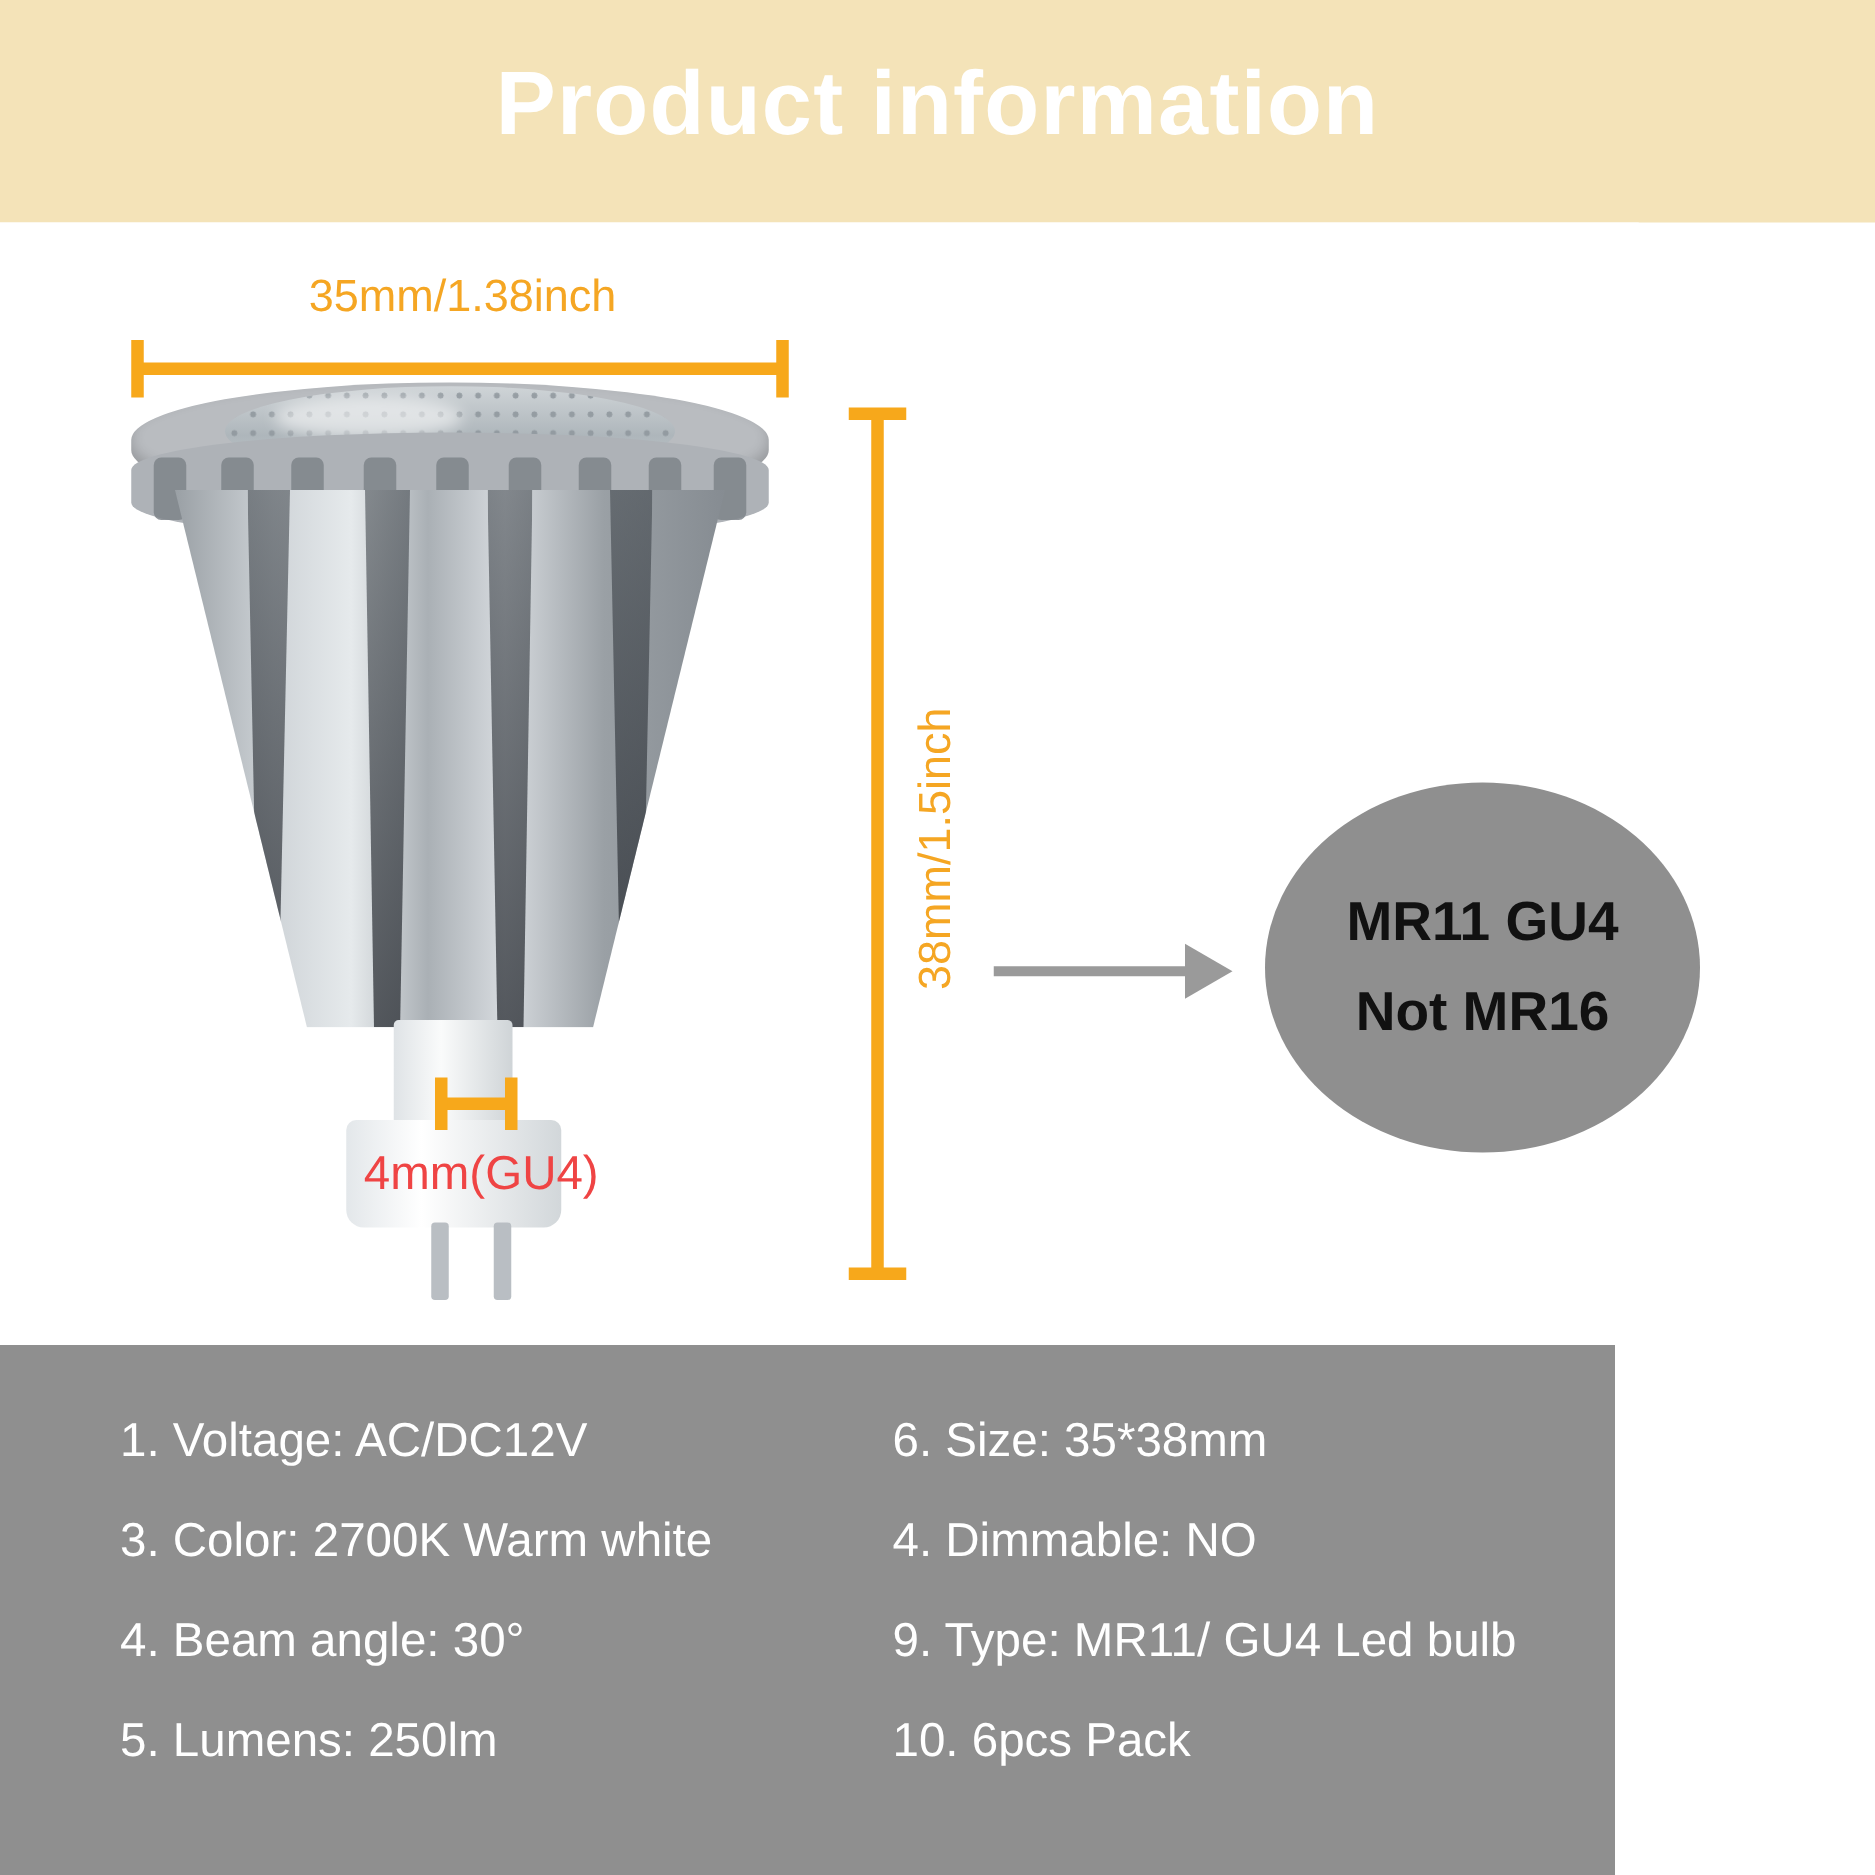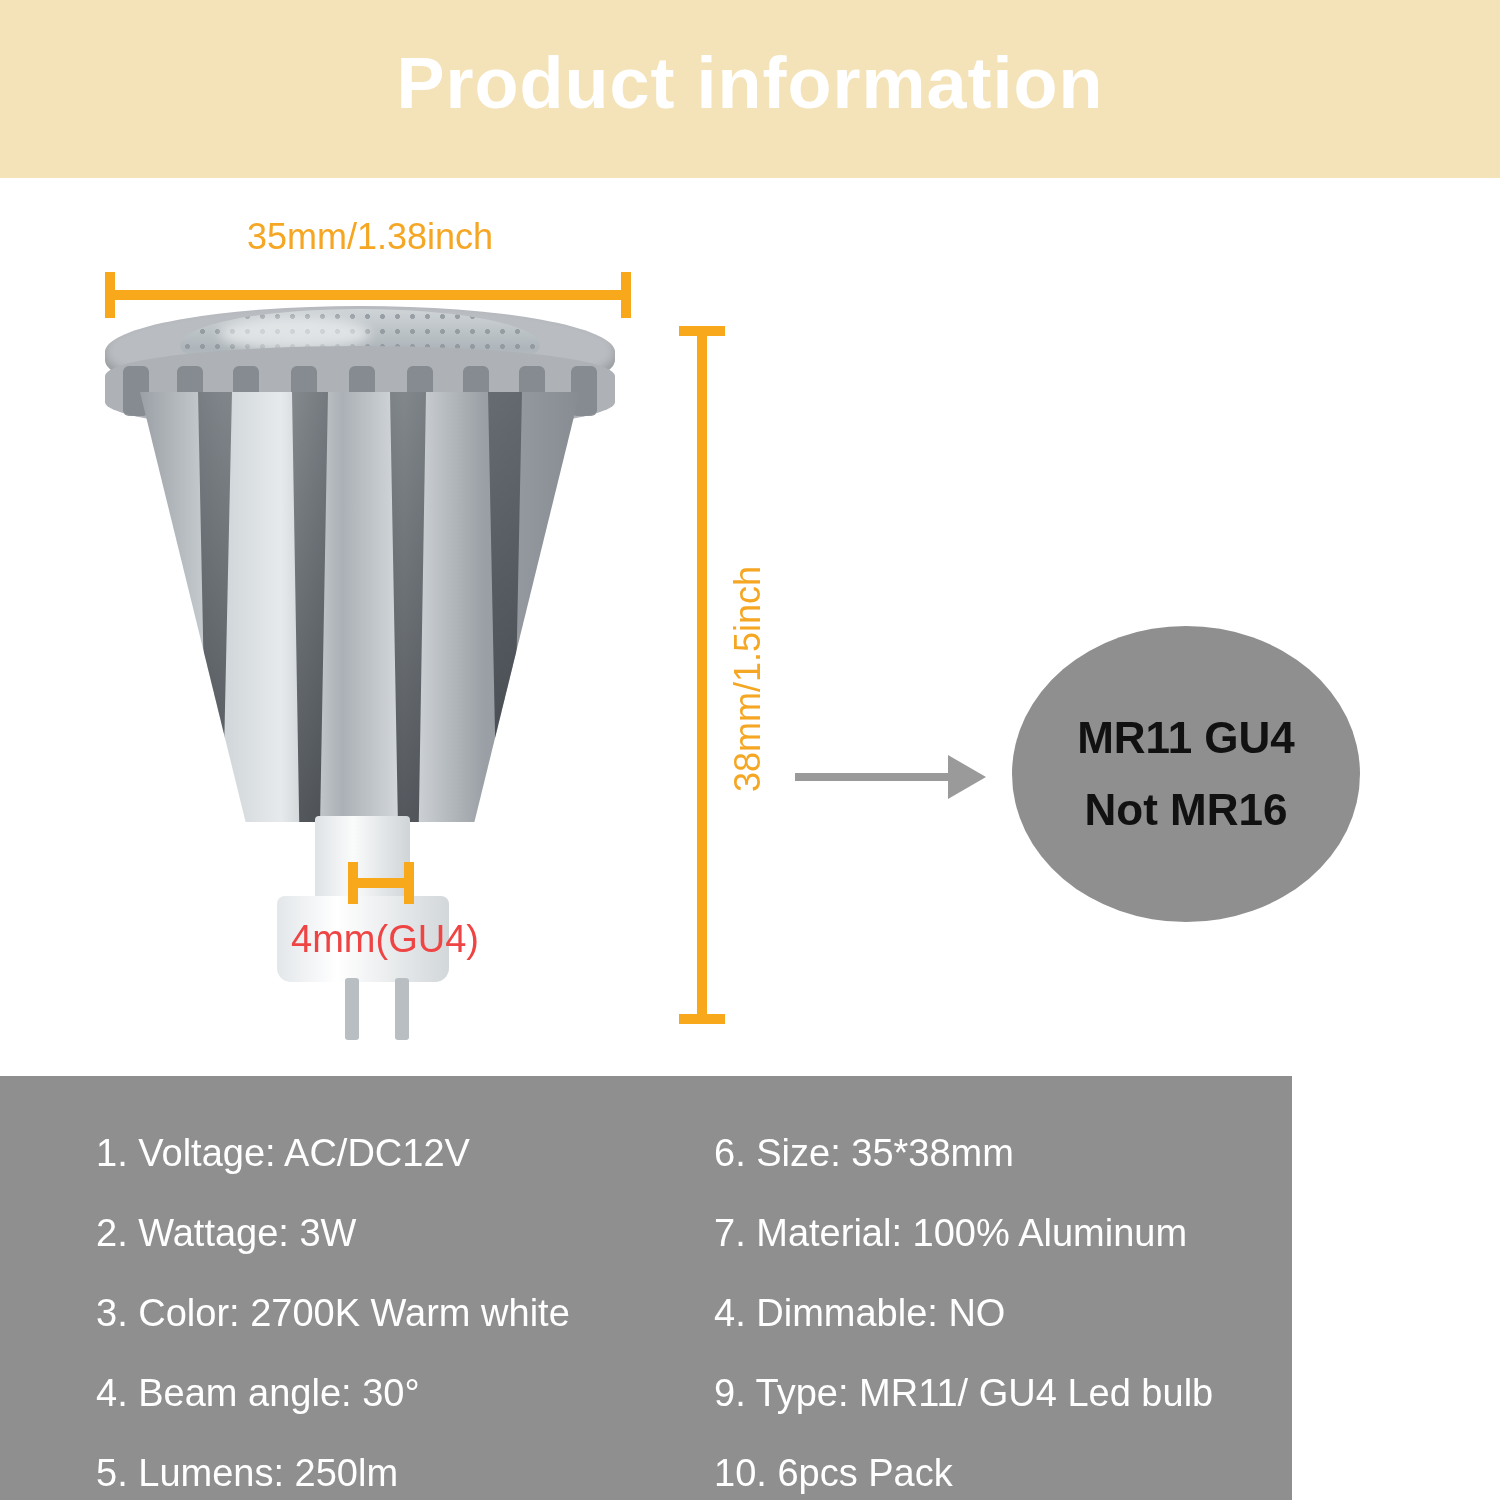--- a/index.html
+++ b/index.html
@@ -194,27 +194,25 @@
     <div class="arrow-head"></div>
     <div class="callout">
       <div class="callout-line">MR11 GU4</div>
       <div class="callout-line">Not MR16</div>
     </div>
   </div>
 
   <div class="specs">
     <div class="spec-col left">
       <div class="spec-item">1. Voltage: AC/DC12V</div>
-      <div class="spec-item">2. Wattage: 3W</div>
       <div class="spec-item">3. Color: 2700K Warm white</div>
       <div class="spec-item">4. Beam angle: 30°</div>
       <div class="spec-item">5. Lumens: 250lm</div>
     </div>
     <div class="spec-col right">
       <div class="spec-item">6. Size: 35*38mm</div>
-      <div class="spec-item">7. Material: 100% Aluminum</div>
       <div class="spec-item">4. Dimmable: NO</div>
       <div class="spec-item">9. Type: MR11/ GU4 Led bulb</div>
       <div class="spec-item">10. 6pcs Pack</div>
     </div>
   </div>
 
 </div>
 
 </body></html>

